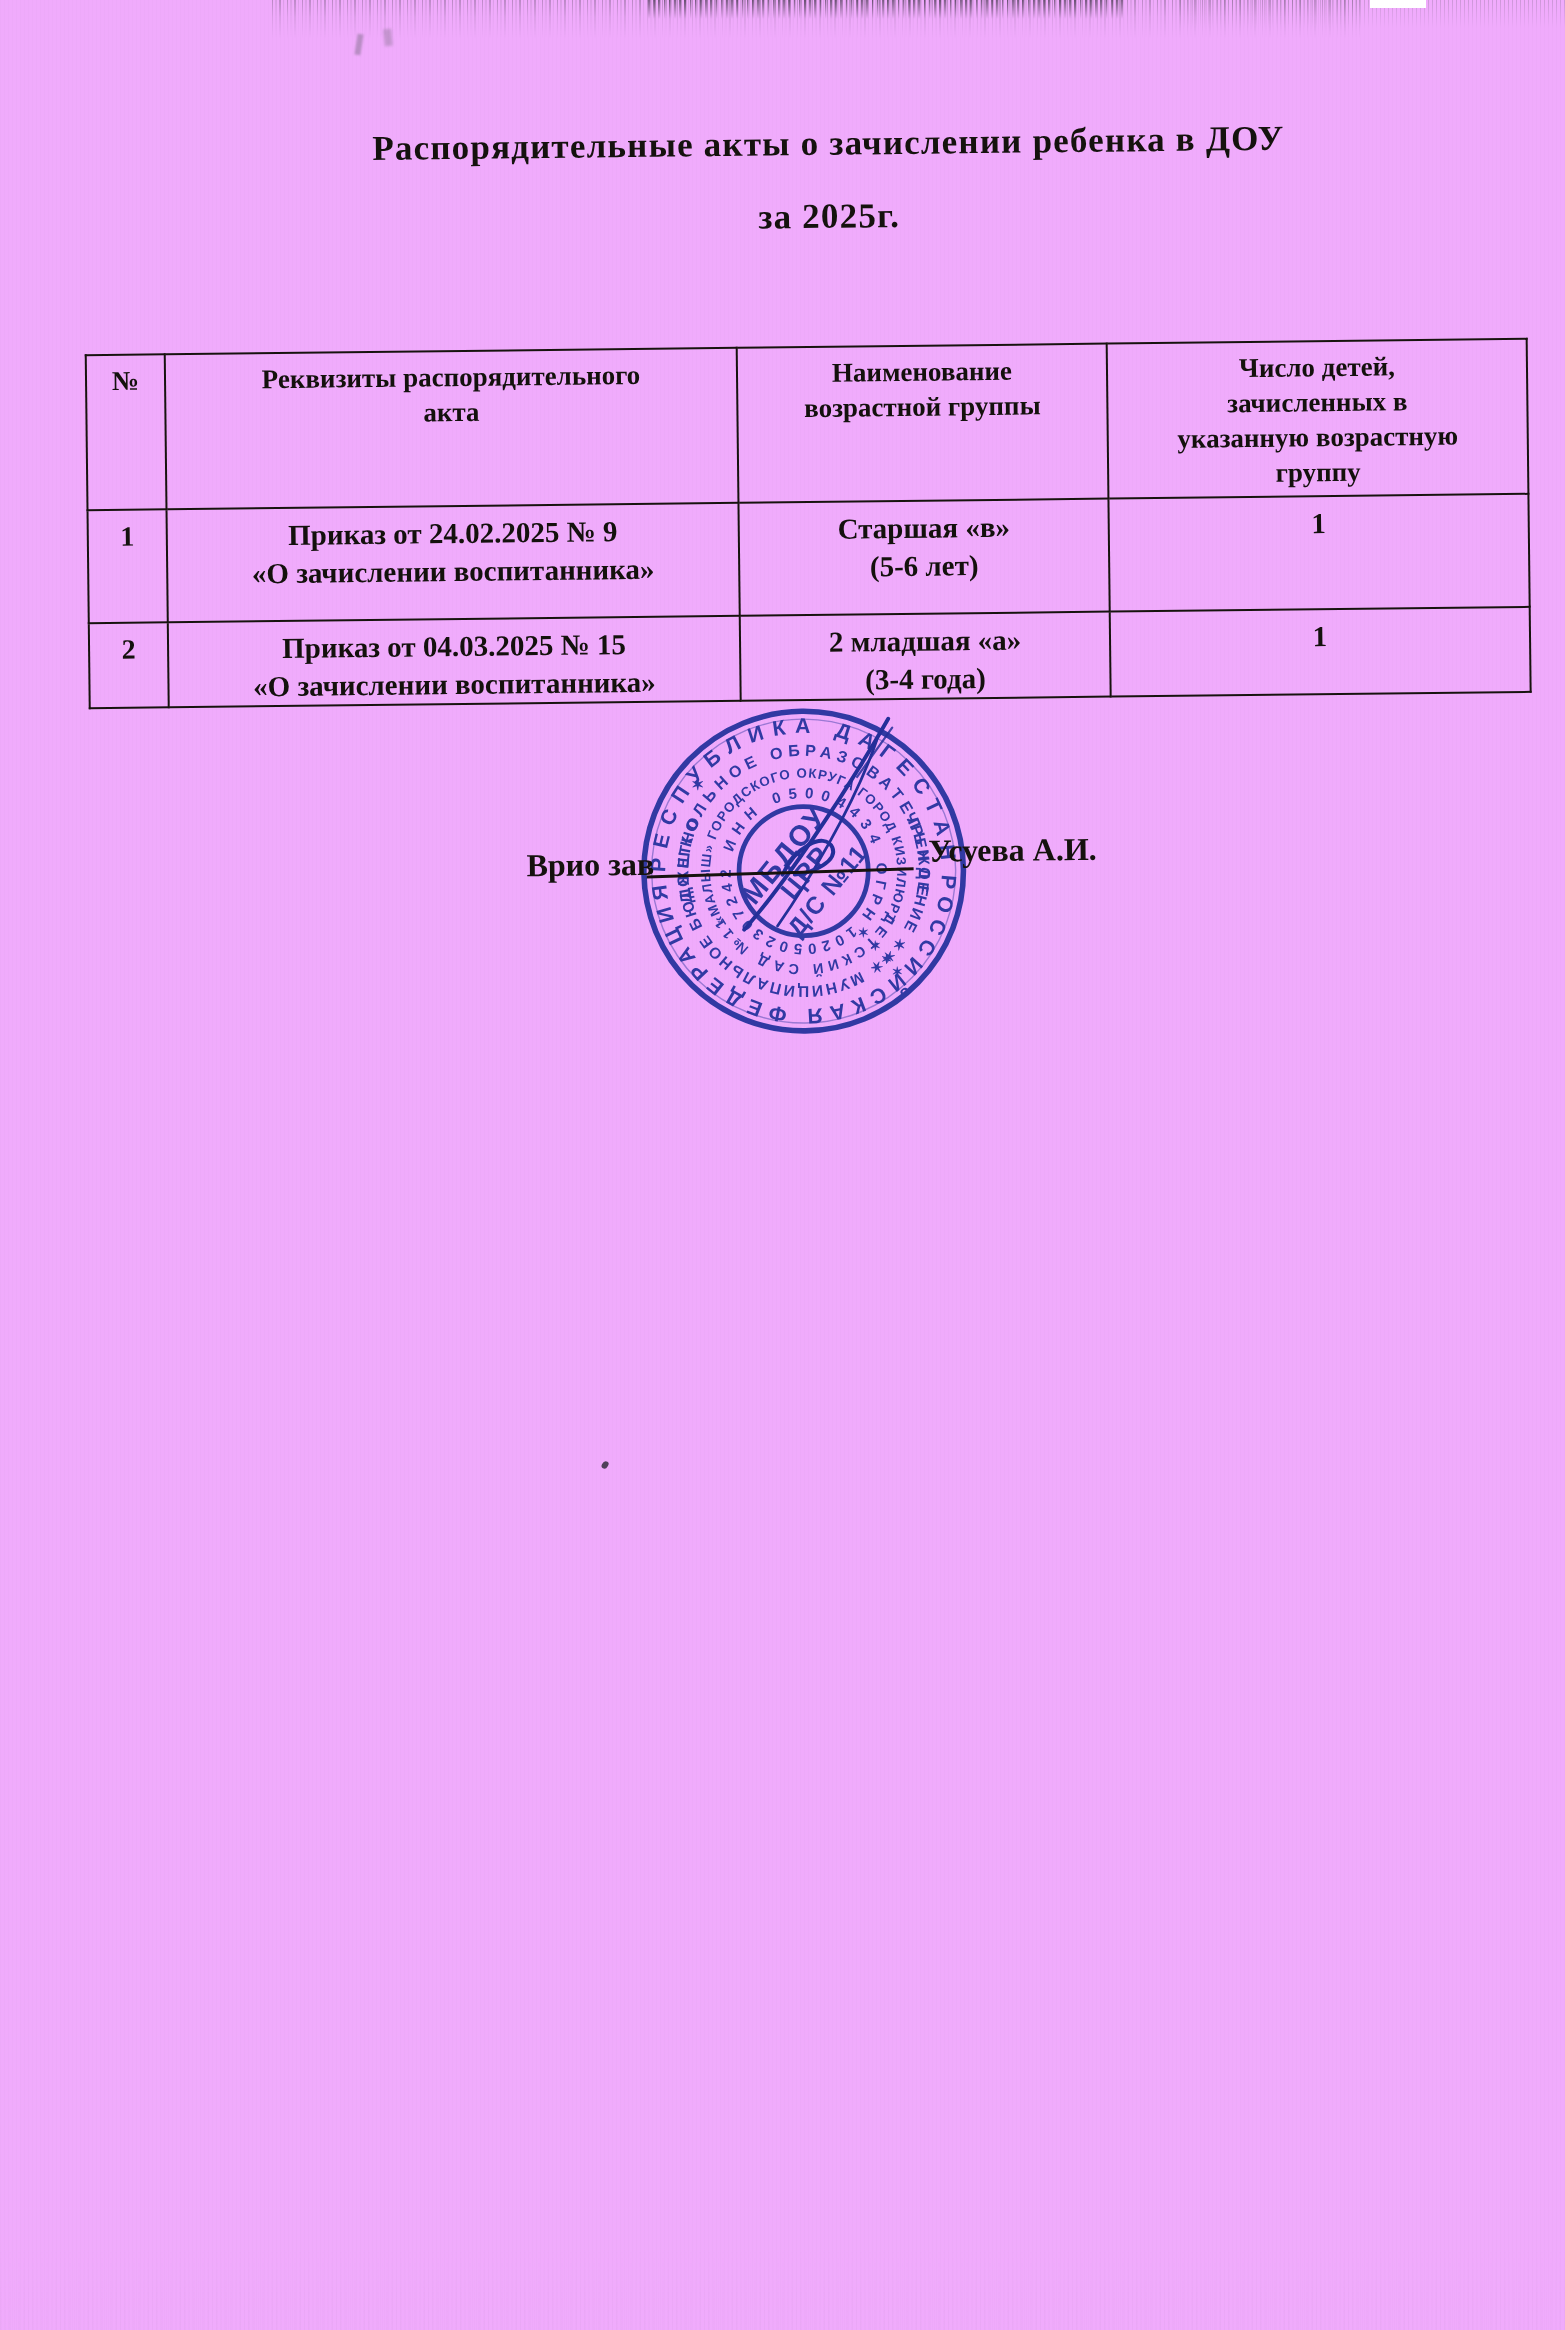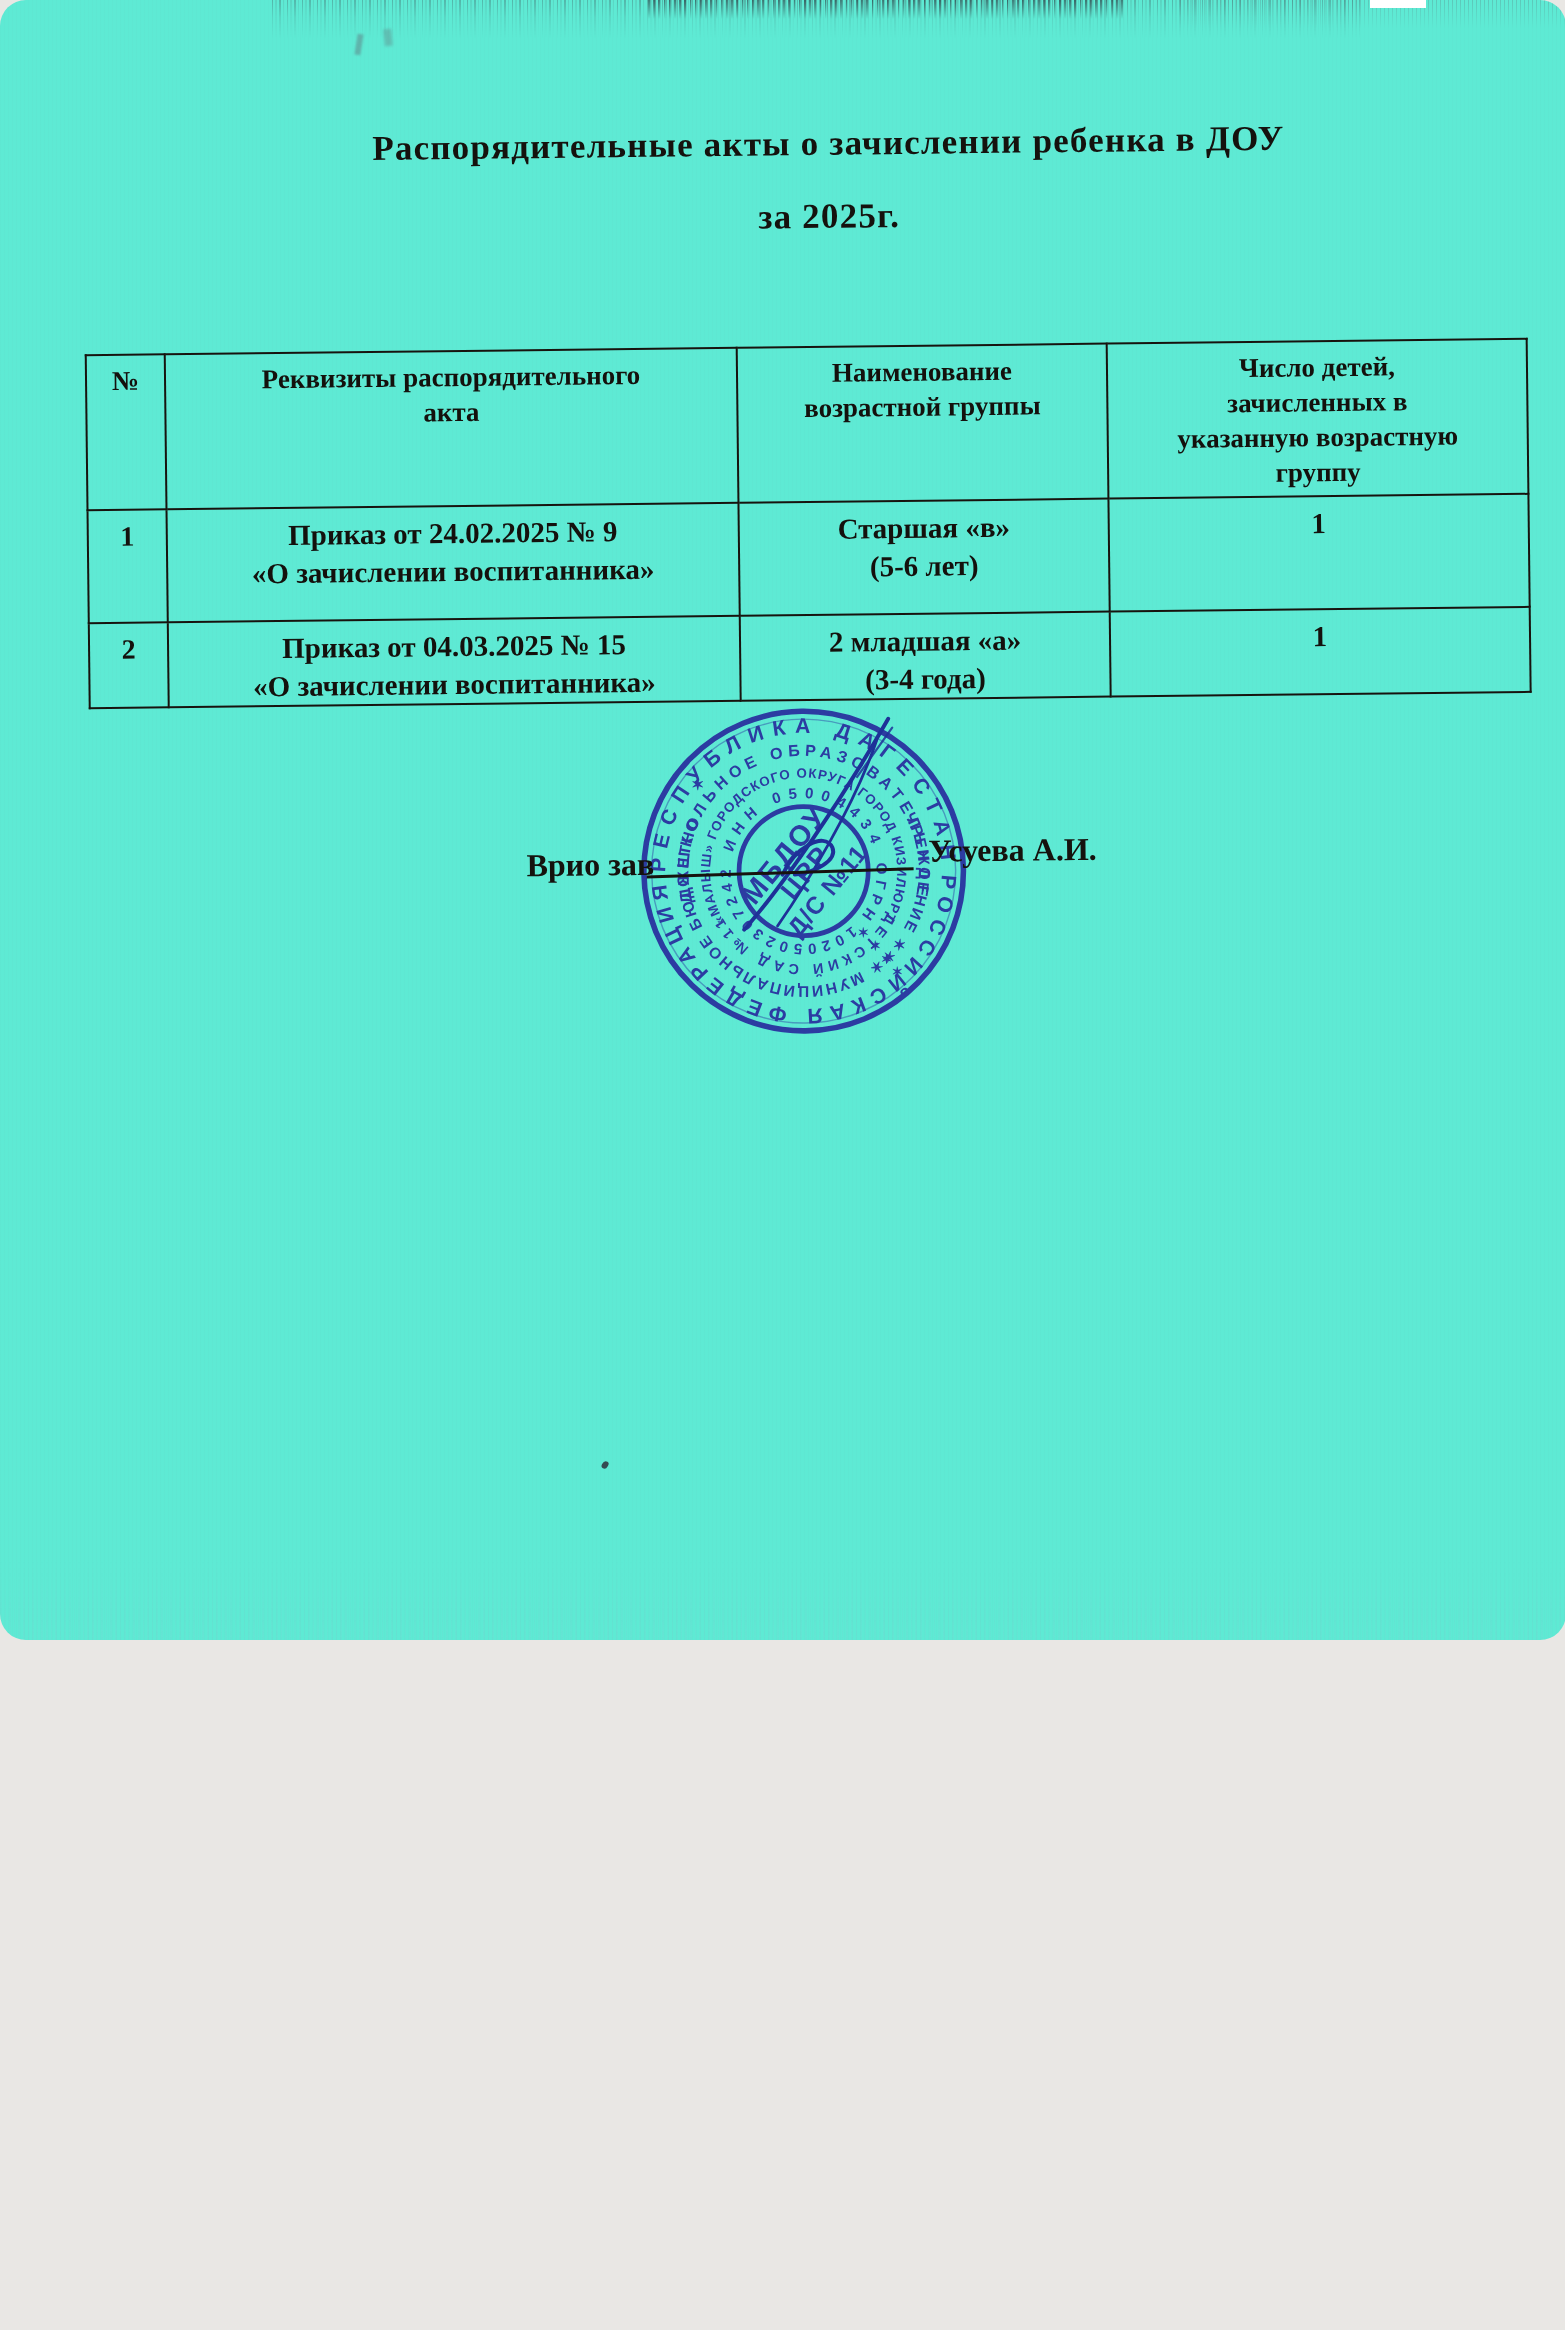--- a/index.html
+++ b/index.html
@@ -1,17 +1,17 @@
 <!DOCTYPE html>
 <html style="font-size:9.3px"><head>
 <meta charset="utf-8">
 <style>
   html,body{margin:0;padding:0;}
   body{width:1566px;height:2330px;background:#e9e7e4;font-family:"Liberation Serif",serif;}
-  .page{position:relative;width:1566px;height:1640px;background:#5eead4;overflow:hidden;border-radius:26px;}
+  .page{position:relative;width:1566px;height:2330px;background:#f0abfc;overflow:hidden;}
 
   
   .paper-grain{position:absolute;inset:0;background:
     repeating-linear-gradient(90deg, rgba(120,110,125,0.022) 0 1.2px, transparent 1.2px 4px);
     pointer-events:none;}
   .noise-band{position:absolute;left:272px;top:0;width:1088px;height:38px;
     background:repeating-linear-gradient(90deg, rgba(58,56,66,0.30) 0 1.2px, transparent 1.2px 3.5px, rgba(58,56,66,0.12) 3.5px 4.6px, transparent 4.6px 7.5px);
     -webkit-mask-image:linear-gradient(180deg, rgba(0,0,0,0.95) 0%, rgba(0,0,0,0.35) 45%, transparent 100%);
     mask-image:linear-gradient(180deg, rgba(0,0,0,0.95) 0%, rgba(0,0,0,0.35) 45%, transparent 100%);
     filter:blur(0.3px);}

